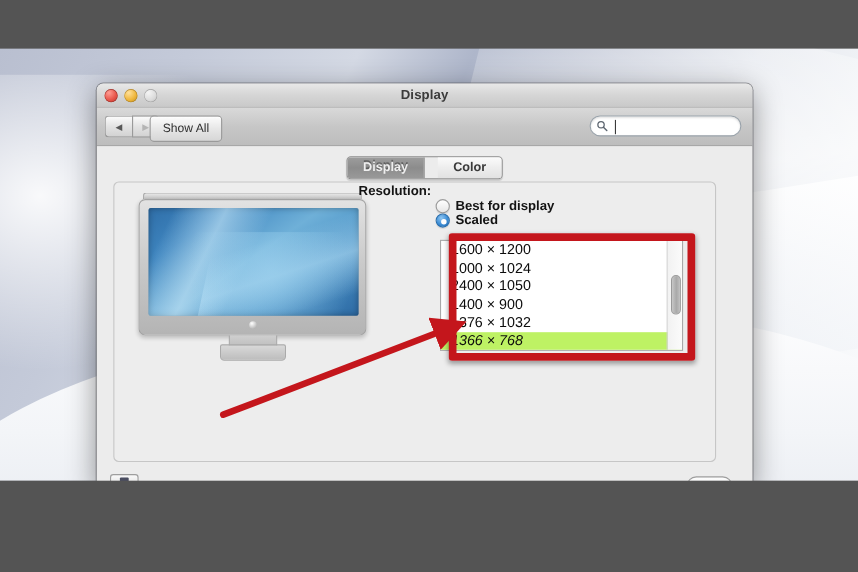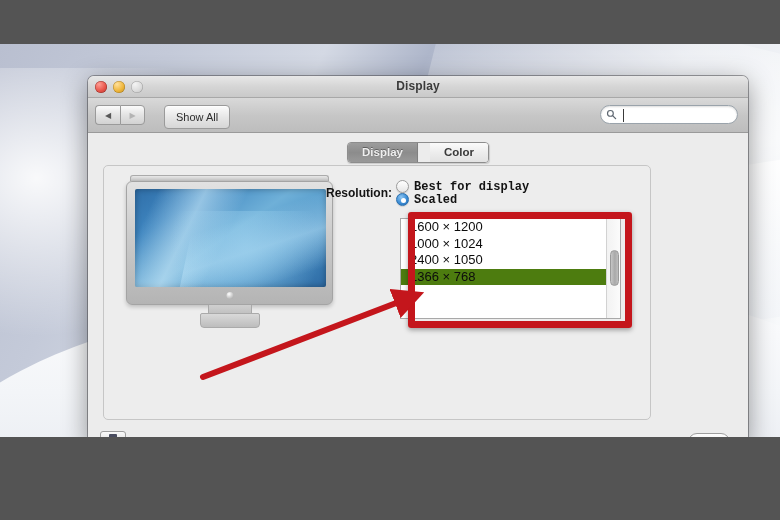--- a/index.html
+++ b/index.html
@@ -40,21 +40,21 @@
     background:linear-gradient(160deg,rgba(255,255,255,0) 0%,rgba(255,255,255,.55) 48%,rgba(255,255,255,0) 72%);
     transform:rotate(14deg);
   }
   #desktop .glow-left {
     position:absolute; left:-16%; top:6%; width:46%; height:70%;
     background:radial-gradient(ellipse at 45% 40%,rgba(255,255,255,.9) 0%,rgba(255,255,255,0) 68%);
   }
 
   
   #window {
-    position:absolute; left:88px; top:76px; width:660px; height:366px;
+    position:absolute; left:88px; top:76px; width:596px; height:366px;
     z-index:10;
     border-radius:6px 6px 0 0;
     box-shadow:0 7px 26px rgba(0,0,0,.42), 0 0 0 1px rgba(90,90,95,.55);
     background:#ececec;
     overflow:hidden;
   }
   
   #titlebar {
     height:22px; position:relative;
     background:linear-gradient(180deg,#e8e8e8 0%,#d6d6d6 48%,#c9c9c9 100%);
@@ -83,21 +83,21 @@
   .navbtn {
     width:25px; height:20px;
     background:linear-gradient(180deg,#fbfbfb 0%,#e3e3e3 50%,#d2d2d2 100%);
     border:1px solid #9a9a9a;
     display:flex; align-items:center; justify-content:center;
     font-size:8px; color:#585858;
   }
   #nav-back { border-radius:4px 0 0 4px; border-right:none; }
   #nav-fwd  { border-radius:0 4px 4px 0; color:#b4b4b4; }
   #showall-btn {
-    position:absolute; left:76px; top:7px; height:20px; padding:11px 11px;
+    position:absolute; left:48px; top:7px; height:20px; padding:11px 11px;
     background:linear-gradient(180deg,#fcfcfc 0%,#e7e7e7 50%,#d6d6d6 100%);
     border:1px solid #9a9a9a; border-radius:4px;
     font-size:11px; color:#2e2e2e; display:flex; align-items:center;
     box-shadow:0 1px 0 rgba(255,255,255,.65) inset;
   }
   #search-wrap {
     position:absolute; right:10px; top:7px; width:138px; height:19px;
     background:#fff; border:1px solid #9aa3ab; border-radius:10px;
     display:flex; align-items:center; padding-left:5px;
     box-shadow:inset 0 1px 2px rgba(0,0,0,.14);
@@ -182,22 +182,22 @@
     border-left:1px solid #a9a9a9; border-right:1px solid #a9a9a9;
   }
   #mon-base {
     position:absolute; left:50%; transform:translateX(-50%); top:140px;
     width:60px; height:15px;
     background:linear-gradient(180deg,#d9d9d9,#bdbdbd);
     border:1px solid #aaaaaa; border-radius:2px 2px 4px 4px;
   }
 
   
-  #res-label { position:absolute; left:222px; top:20px; font-size:12px; color:#141414; font-weight:bold; }
-  .radio-row { position:absolute; display:flex; gap:5px;font-family:Liberation Mono, monospace; }
+  #res-label { position:absolute; left:222px; top:0; font-size:12px; color:#141414; font-weight:bold; }
+  .radio-row { position:absolute; display:flex; align-items:center; gap:5px; }
   #radio-best-row   { left:292px; top:14px; }
   #radio-scaled-row { left:292px; top:27px; }
   .radio {
     width:13px; height:13px; border-radius:50%;
     background:linear-gradient(180deg,#ffffff 0%,#e6e6e6 100%);
     border:1px solid #9c9c9c; position:relative;
     box-shadow:0 1px 1px rgba(0,0,0,.12);
   }
   .radio.on {
     background:radial-gradient(circle at 38% 30%,#8fc6f2 0%,#3f8fd6 52%,#1f6ab4 100%);
@@ -206,27 +206,27 @@
   .radio.on::after {
     content:""; position:absolute; left:4px; top:4px;
     width:5px; height:5px; border-radius:50%; background:#fff;
   }
   .radio-label { font-size:12px; color:#131313; font-weight:bold; }
 
   
   #res-list {
     position:absolute; left:296px; top:52px; width:221px; height:101px;
     background:#fff; border:1px solid #a8a8a8;
-    overflow:hidden; display:flex; flex-direction:column; justify-content:flex-start;
+    overflow:hidden; display:flex; flex-direction:column; justify-content:space-between;
   }
   .res-item {
     font-size:13px; color:#0c0c0c; padding:0 0 0 9px;
     height:16.6px; line-height:16.6px; white-space:nowrap;
   }
-  .res-item.selected { background:#4d7c0f; }
+  .res-item.selected { background:#bef264;font-style:italic; }
   #res-scrollbar {
     position:absolute; right:0; top:0; width:14px; height:101px;
     background:linear-gradient(90deg,#f2f2f2,#fbfbfb);
     border-left:1px solid #d2d2d2;
   }
   #res-thumb {
     position:absolute; left:3px; top:31px; width:9px; height:36px;
     border-radius:5px;
     background:linear-gradient(90deg,#c6c6c6,#a9a9a9 55%,#bfbfbf);
     border:1px solid #9a9a9a;
@@ -325,20 +325,22 @@
 
       <div class="radio-row" id="radio-scaled-row">
         <div class="radio on"></div>
         <div class="radio-label">Scaled</div>
       </div>
 
       <div id="res-list">
         <div class="res-item">1600 × 1200</div>
         <div class="res-item">1000 × 1024</div>
         <div class="res-item">2400 × 1050</div>
+        <div class="res-item">1400 × 900</div>
+        <div class="res-item">1376 × 1032</div>
         <div class="res-item selected">1366 × 768</div>
         <div id="res-scrollbar">
           <div id="res-thumb"></div>
         </div>
       </div>
 
     </div>
 
     <div id="bottom-slider"></div>
     <div id="bottom-button"></div>

